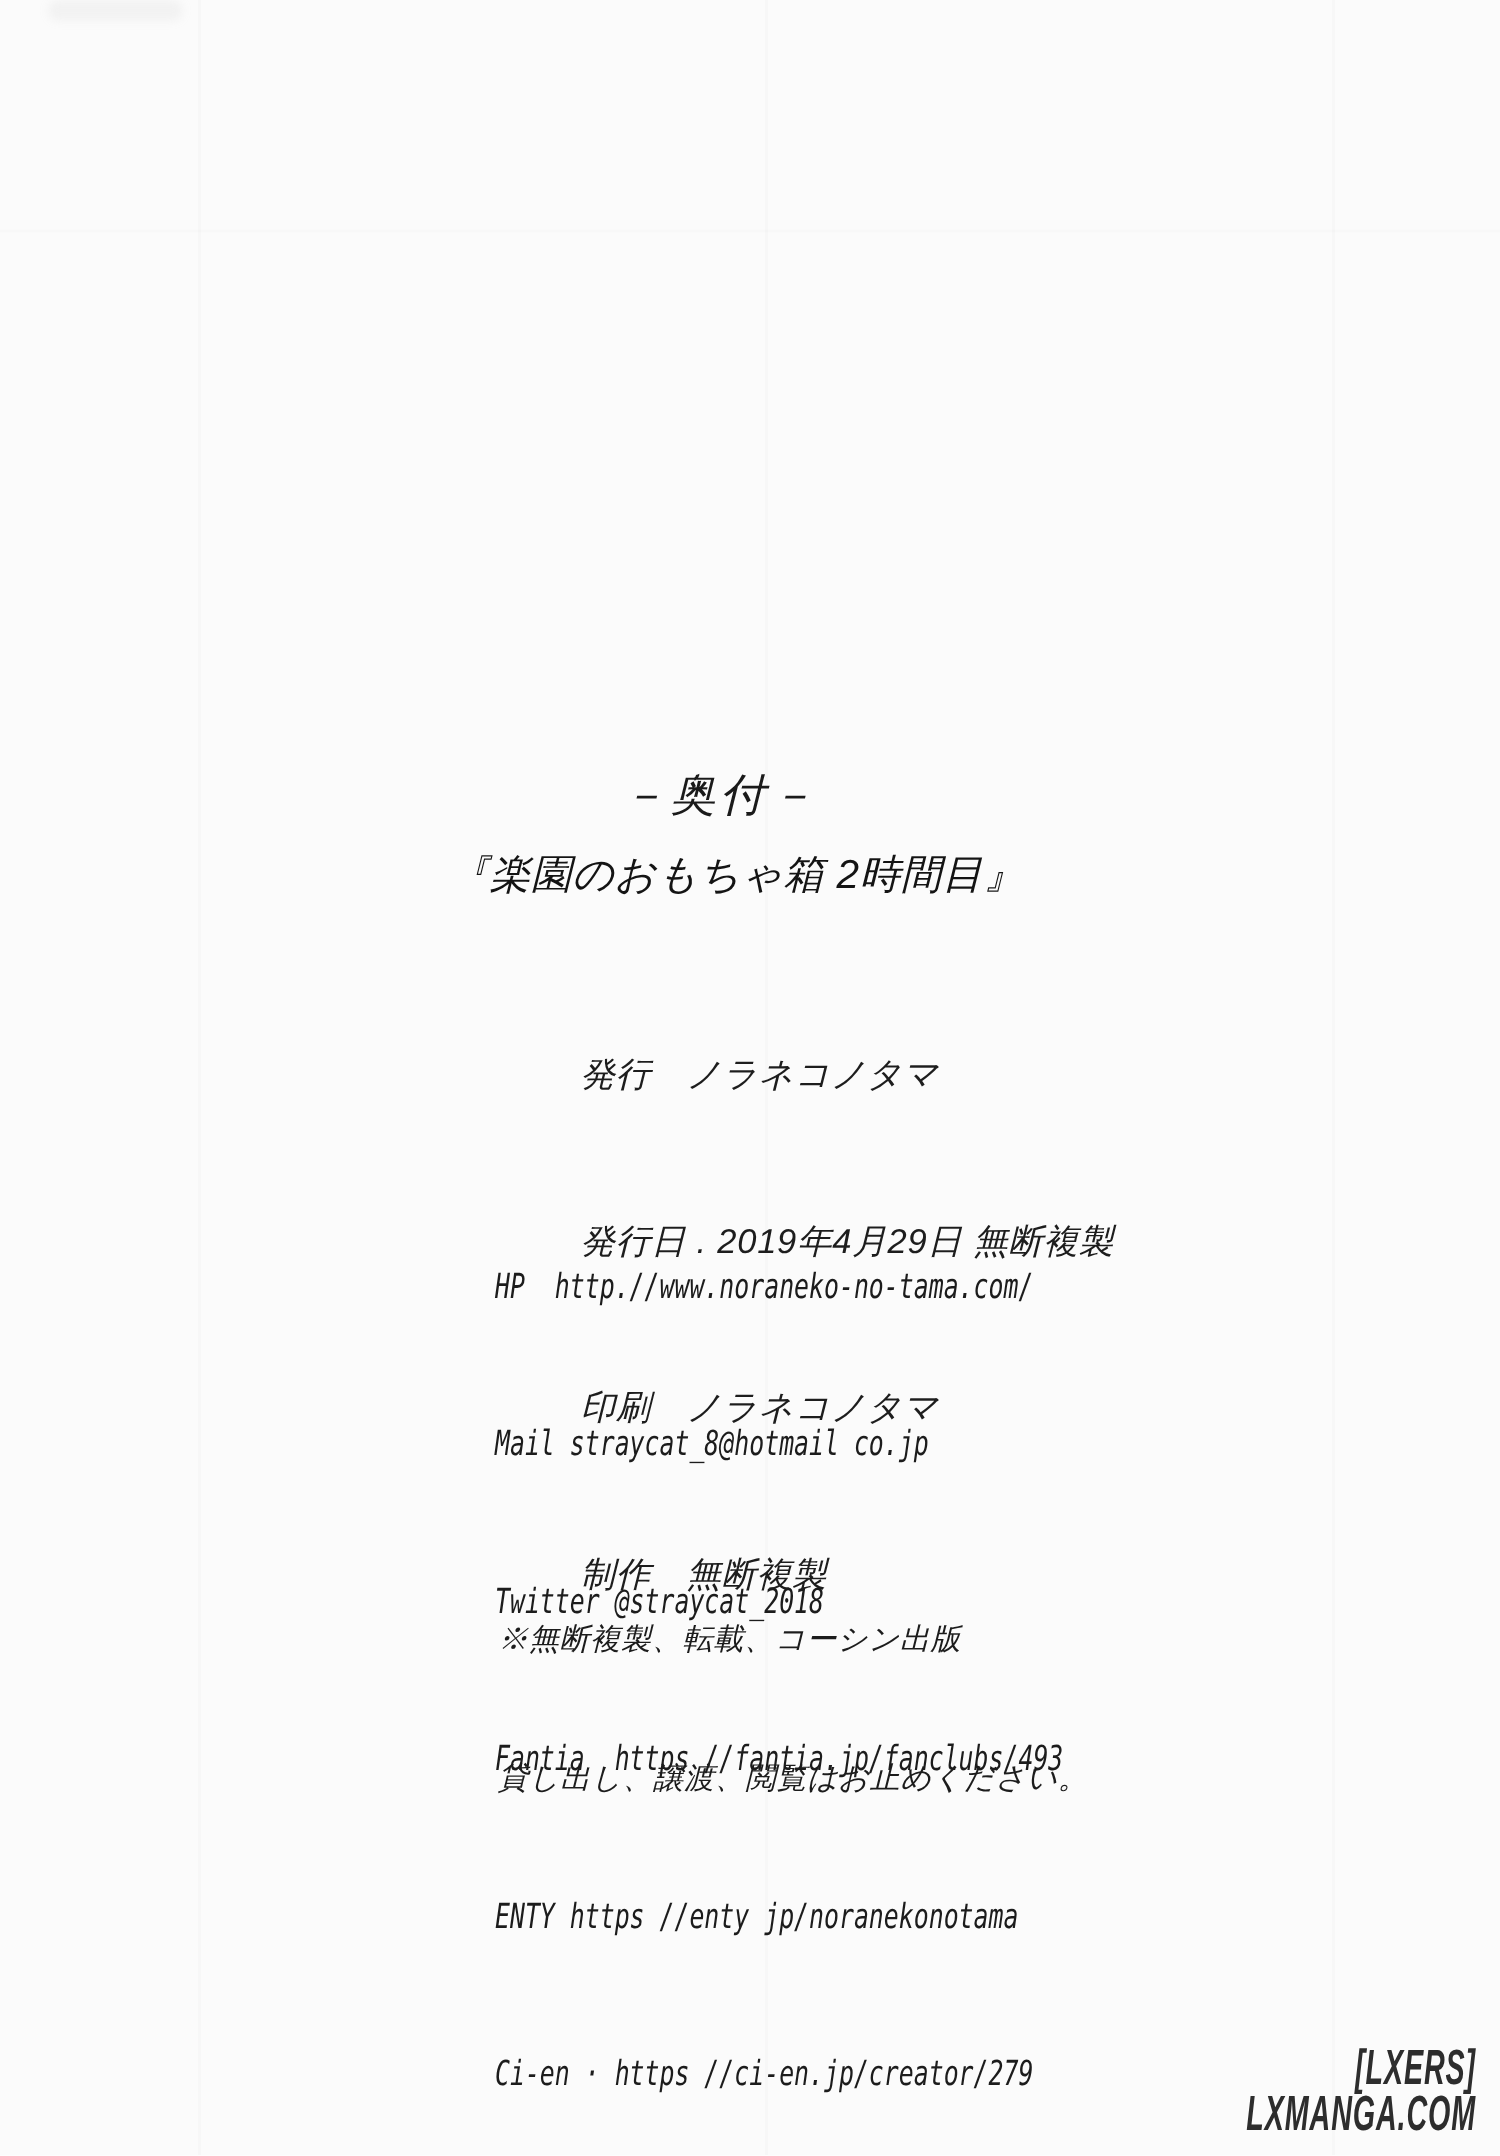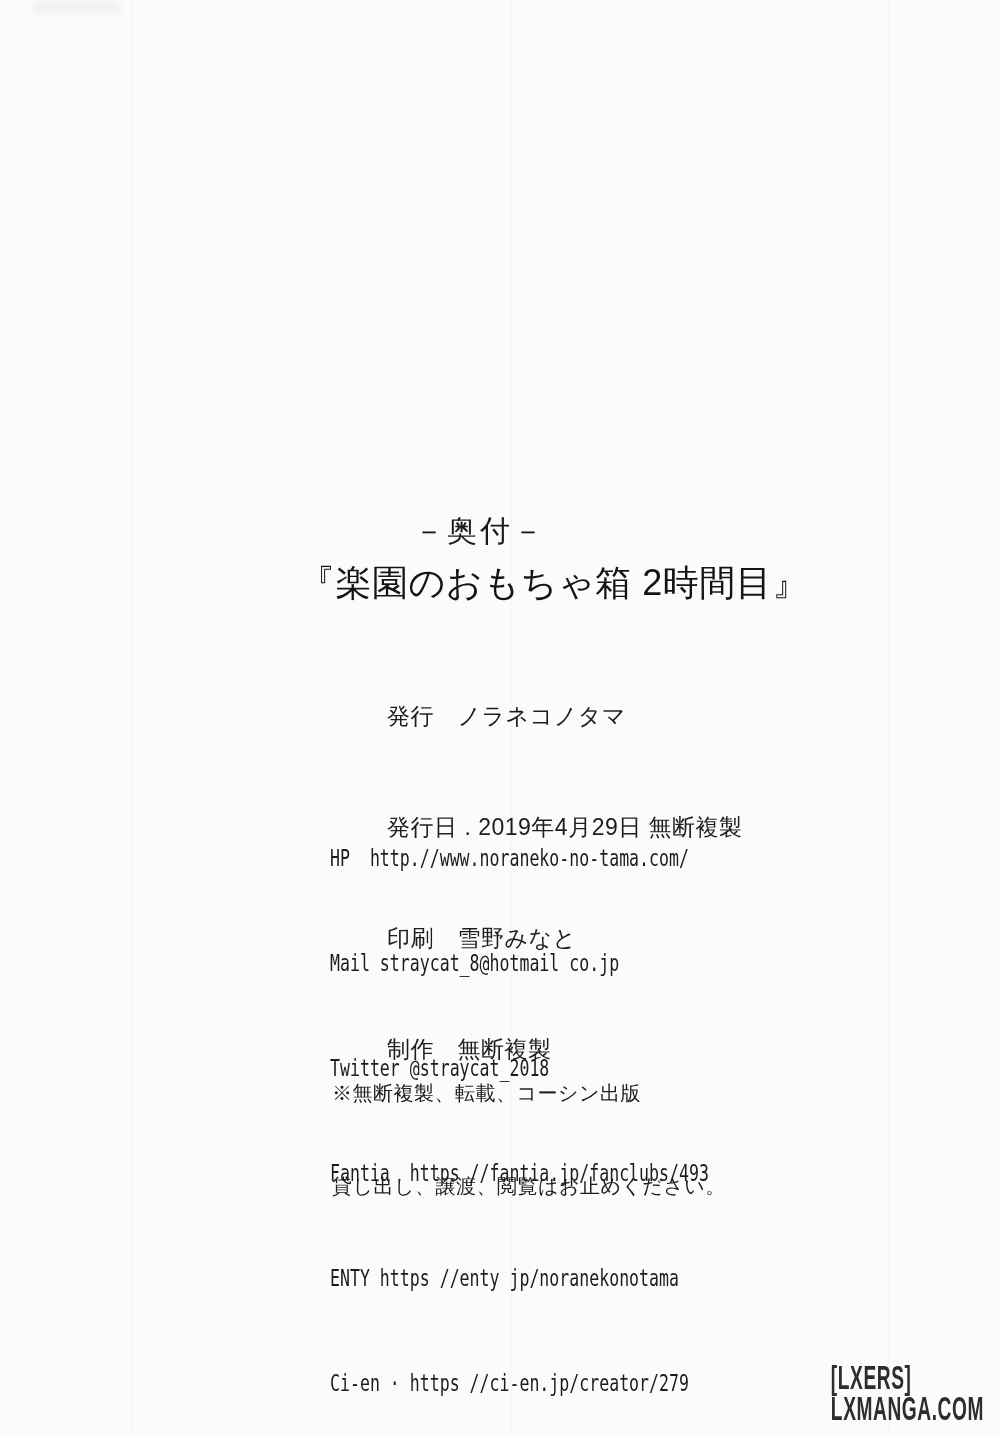--- a/index.html
+++ b/index.html
@@ -8,20 +8,21 @@
     background: #ffffff;
   }
   .page {
     position: relative;
     width: 1000px;
     height: 1437px;
     background: #fbfbfb;
     overflow: hidden;
     font-family: "Liberation Sans", sans-serif;
     color: #1d1d1d;
+    font-style: italic;
   }
   
   .seam {
     position: absolute;
     top: 0;
     bottom: 0;
     width: 2px;
     background: rgba(0,0,0,0.015);
   }
   .seam.s1 { left: 132px; }
@@ -53,21 +54,21 @@
     font-size: 30px;
     line-height: 38px;
     letter-spacing: 3px;
     color: #1a1a1a;
     white-space: pre;
   }
   .book-title {
     position: absolute;
     left: 299px;
     top: 560px;
-    font-size: 36px;
+    font-size: 27px;
     line-height: 46px;
     letter-spacing: 0.5px;
     color: #141414;
     white-space: pre;
   }
   .info {
     position: absolute;
     left: 371px;
     top: 624px;
     font-size: 23px;
@@ -95,20 +96,21 @@
     font-size: 20px;
     line-height: 31px;
     letter-spacing: 0.5px;
     color: #1c1c1c;
     white-space: pre;
   }
   .watermark {
     position: absolute;
     right: 16px;
     bottom: 13px;
+    text-align: right;
     font-weight: 700;
     color: #2d2d2d;
   }
   .watermark .wl1 {
     font-size: 33px;
     line-height: 31px;
     transform: scaleX(0.58);
     transform-origin: 100% 50%;
     letter-spacing: 1px;
   }
@@ -131,21 +133,21 @@
   <div class="seam s3"></div>
   <div class="hseam"></div>
 
   <div class="sec-title">－奥付－</div>
 
   <div class="book-title">『楽園のおもちゃ箱 2時間目』</div>
 
   <div class="info">
     <div>発行　ノラネコノタマ</div>
     <div>発行日 . 2019年4月29日 無断複製</div>
-    <div>印刷　雪野みなと</div>
+    <div>印刷　ノラネコノタマ</div>
     <div>制作　無断複製</div>
   </div>
 
   <div class="contacts">
     <div>HP  http.//www.noraneko-no-tama.com/</div>
     <div>Mail straycat_8@hotmail co.jp</div>
     <div>Twitter @straycat_2018</div>
     <div>Fantia  https //fantia.jp/fanclubs/493</div>
     <div>ENTY https //enty jp/noranekonotama</div>
     <div>Ci-en · https //ci-en.jp/creator/279</div>

